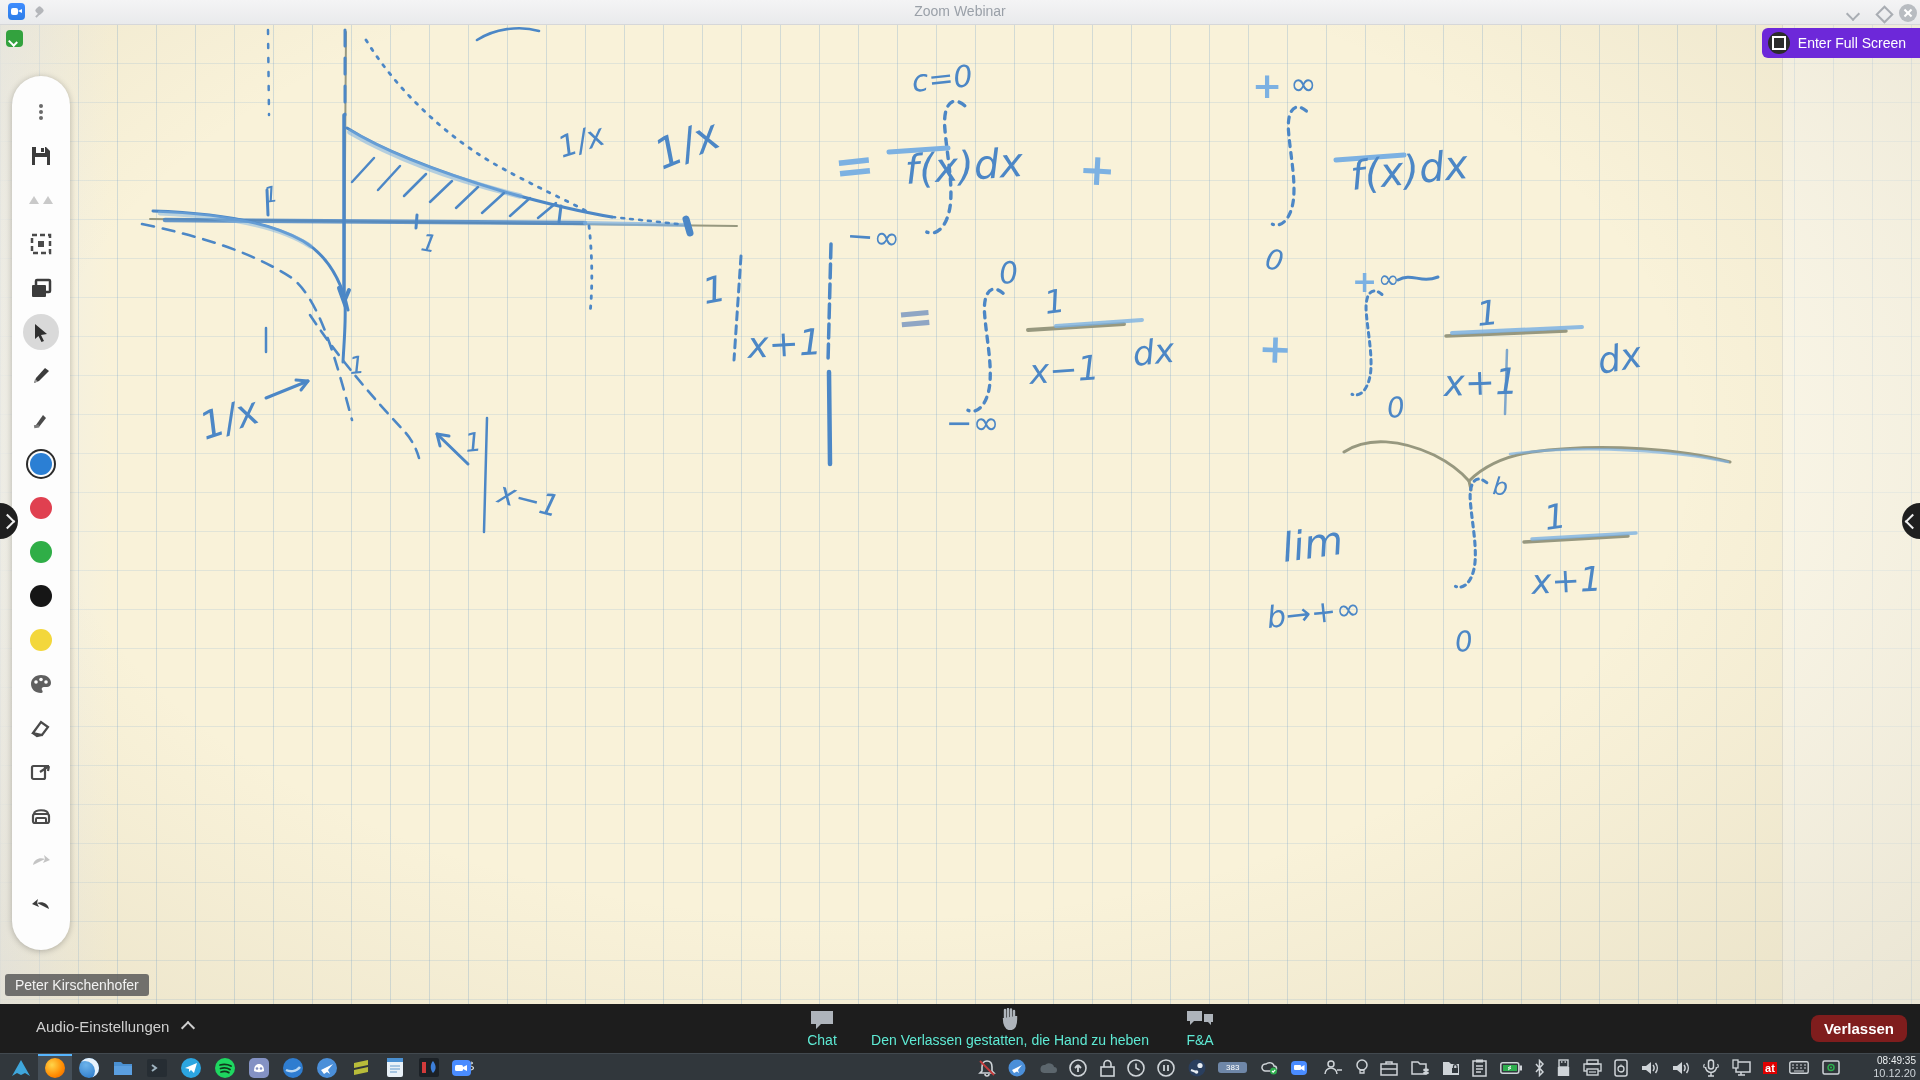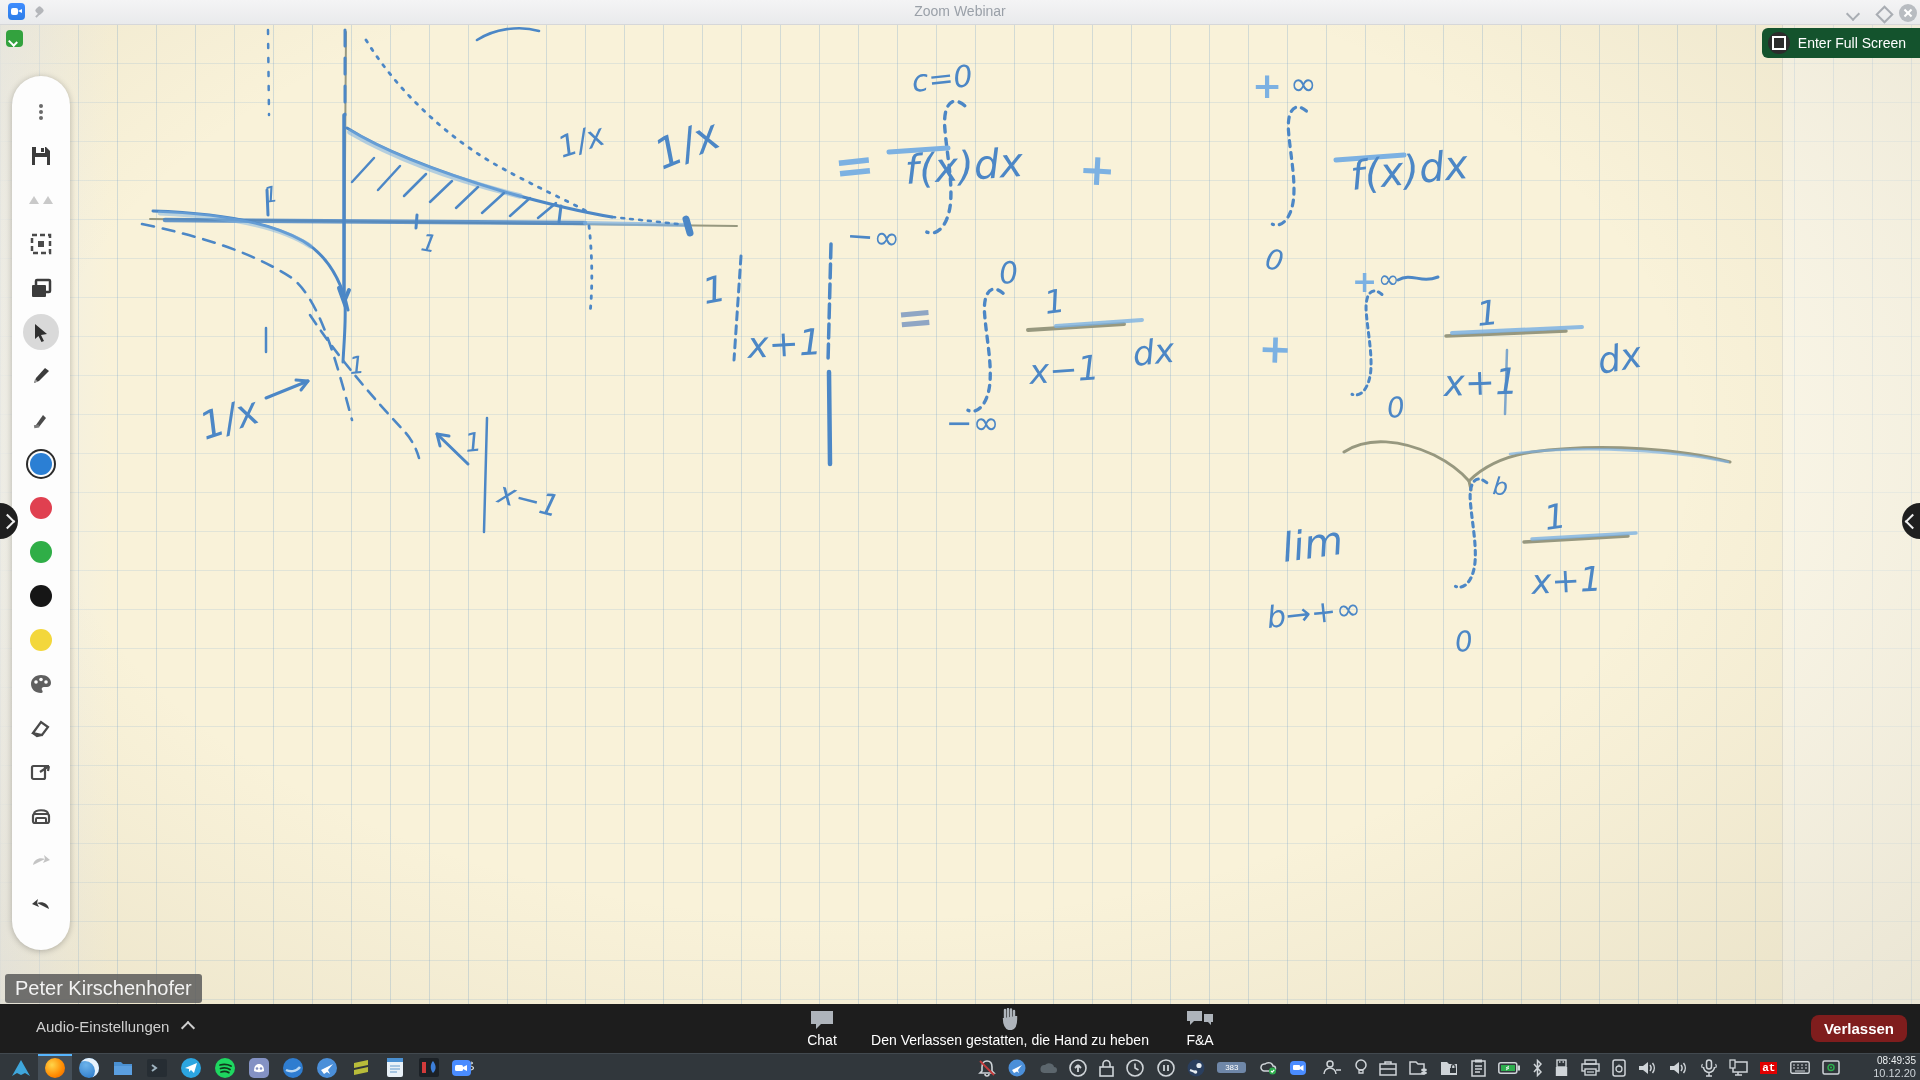--- a/index.html
+++ b/index.html
@@ -48,21 +48,21 @@
   .paper-right{position:absolute;left:1782px;right:0;top:0;bottom:0;pointer-events:none;
     background:rgba(255,255,255,0.4);border-left:1px solid rgba(200,200,190,0.5);}
 
   
   .cam-indicator{position:absolute;left:6px;top:30px;width:17px;height:17px;border-radius:4px;
     background:#33a23e;z-index:30;}
   .cam-indicator:before{content:"";position:absolute;left:4px;top:8px;width:4px;height:6px;
     border-left:2px solid #fff;border-bottom:2px solid #fff;transform:rotate(-45deg);}
 
   
-  .fullscreen-btn{position:absolute;right:0;top:28px;height:30px;background:#14532d;
+  .fullscreen-btn{position:absolute;right:0;top:28px;height:30px;background:#6d28d9;
     border-radius:6px 0 0 6px;display:flex;align-items:center;padding:0 14px 0 6px;z-index:30;}
   .fs-icon{width:22px;height:22px;border-radius:50%;background:#2c2c2c;position:relative;margin-right:8px;}
   .fs-icon i{position:absolute;width:6px;height:6px;}
   .fs-icon i:nth-child(1){left:4px;top:4px;border-left:2px solid #fff;border-top:2px solid #fff;}
   .fs-icon i:nth-child(2){right:4px;top:4px;border-right:2px solid #fff;border-top:2px solid #fff;}
   .fs-icon i:nth-child(3){left:4px;bottom:4px;border-left:2px solid #fff;border-bottom:2px solid #fff;}
   .fs-icon i:nth-child(4){right:4px;bottom:4px;border-right:2px solid #fff;border-bottom:2px solid #fff;}
   .fs-label{color:#fff;font-size:14px;}
 
   
@@ -82,46 +82,46 @@
   
   .edge-toggle{position:absolute;top:503px;width:36px;height:36px;border-radius:50%;
     background:#1f1f1f;z-index:26;}
   .edge-toggle.left{left:-18px;} .edge-toggle.right{right:-18px;}
   .edge-toggle i{position:absolute;top:13px;width:9px;height:9px;}
   .edge-toggle.left i{right:5px;border-right:2.5px solid #efefef;border-top:2.5px solid #efefef;transform:rotate(45deg);}
   .edge-toggle.right i{left:5px;border-left:2.5px solid #efefef;border-top:2.5px solid #efefef;transform:rotate(-45deg);}
 
   
   .nameplate{position:absolute;left:5px;top:974px;background:rgba(90,90,90,0.85);color:#f2f2f2;
-    font-size:20px;padding:3px 10px;border-radius:3px;z-index:25;}
+    font-size:14px;padding:3px 10px;border-radius:3px;z-index:25;}
 
   
   .controlbar{position:absolute;left:0;top:1004px;width:1920px;height:49px;background:#1d1d1d;z-index:40;}
   .audio-settings{position:absolute;left:36px;top:14px;color:#cfcfcf;font-size:15px;display:flex;align-items:center;}
   .caret-up{width:8px;height:8px;border-left:2px solid #cfcfcf;border-top:2px solid #cfcfcf;
     transform:rotate(45deg);margin-left:14px;margin-top:3px;}
-  .cb-item{position:absolute;top:4px;display:flex;flex-direction:column;align-items:center;color:#ffffff;font-size:14px;}
+  .cb-item{position:absolute;top:4px;display:flex;flex-direction:column;align-items:center;color:#5eead4;font-size:14px;}
   .cb-item .lbl{margin-top:2px;white-space:nowrap;}
   .cb-chat{left:782px;width:80px;} .cb-hand{left:860px;width:300px;} .cb-qa{left:1160px;width:80px;}
   .leave-btn{position:absolute;right:13px;top:11px;background:#7f1d1d;color:#fff;font-weight:bold;
     font-size:15px;border-radius:8px;padding:5px 13px;}
 
   
   .taskbar{position:absolute;left:0;top:1053px;width:1920px;height:27px;background:#31373c;
     border-top:1px solid #42494f;box-sizing:border-box;z-index:40;}
   .apps{position:absolute;left:4px;top:0;height:27px;display:flex;}
   .app{width:34px;height:27px;display:flex;align-items:center;justify-content:center;position:relative;}
   .app.active{background:#454f58;box-shadow:inset 0 2px 0 #57b6ff;}
   .dot{border-radius:50%;display:block;}
   .tray{position:absolute;left:978px;right:80px;top:0;height:27px;display:flex;
     align-items:center;justify-content:space-between;}
   .tray svg{display:block;}
   .clock{position:absolute;right:4px;top:1px;text-align:right;color:#eceff1;line-height:12px;}
   .clock .t{font-size:10px;} .clock .d{font-size:11px;color:#cdd3d8;}
-  .badge-at{background:#e00000;color:#fff;font-size:11px;padding:0 2px;font-weight:bold;font-family:Liberation Mono, monospace;}
+  .badge-at{background:#e00000;color:#fff;font-size:11px;padding:0 2px;font-weight:bold;}
   .badge-383{background:#6f87a8;color:#fff;font-size:8px;border-radius:3px;padding:1px 8px;}
 
   
   .hw{font-family:"DejaVu Sans",sans-serif;font-style:italic;fill:#4c87c6;}
   .hwm{font-family:"DejaVu Sans",sans-serif;font-style:italic;fill:#7cb1e2;font-weight:bold;}
   .hwg{font-family:"DejaVu Sans",sans-serif;font-style:italic;fill:#8fa6c4;font-weight:bold;}
   .ink{stroke:#4c87c6;fill:none;stroke-linecap:round;}
   .mark{stroke:#7cb1e2;fill:none;stroke-linecap:round;}
   .gray{stroke:#97987f;fill:none;stroke-linecap:round;}
 </style>

